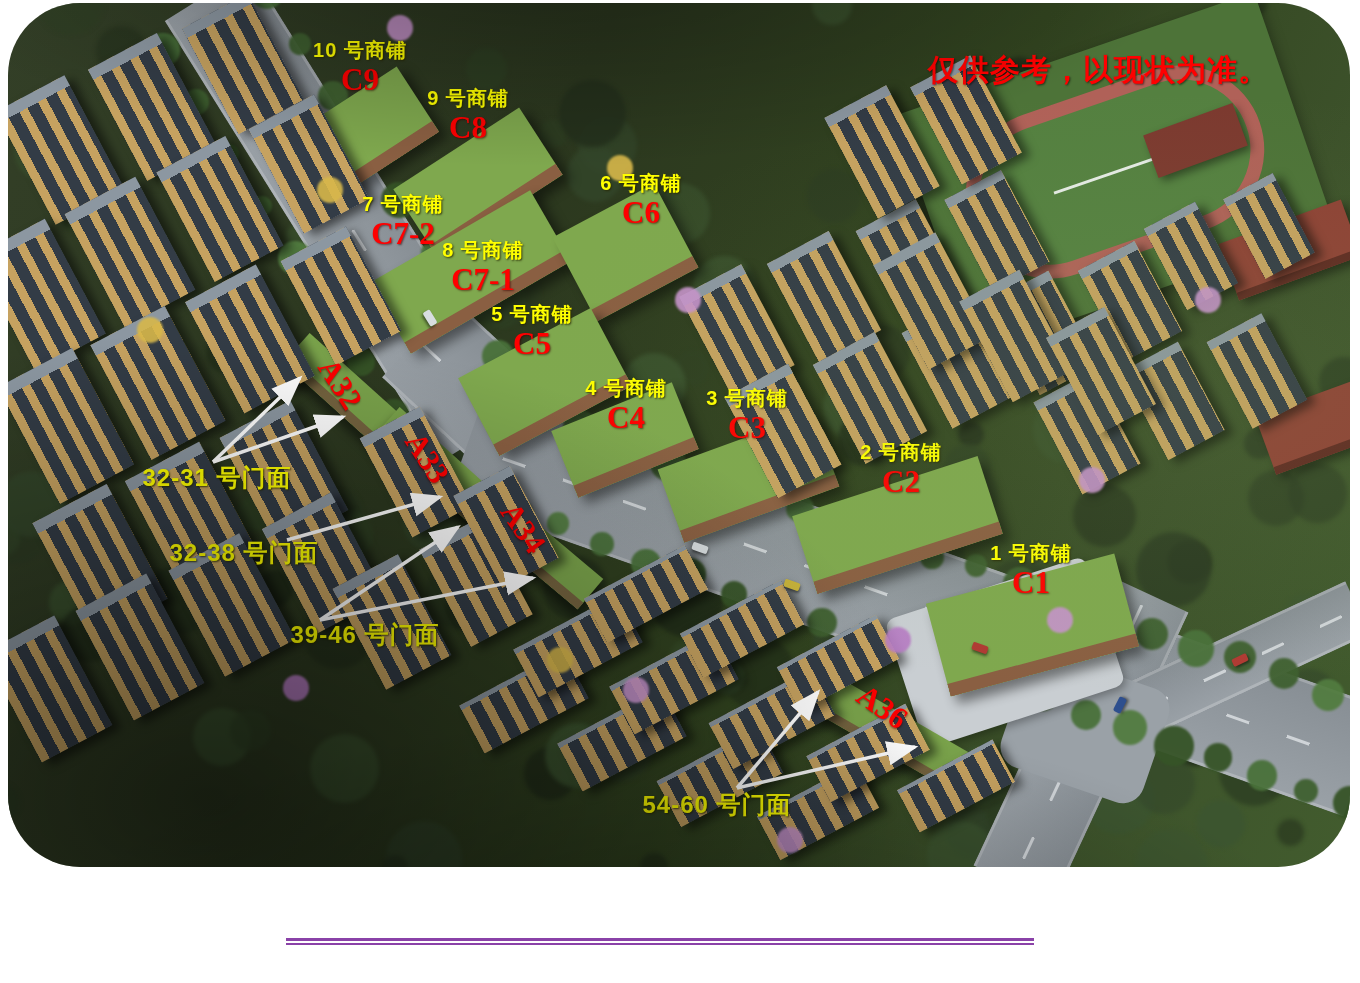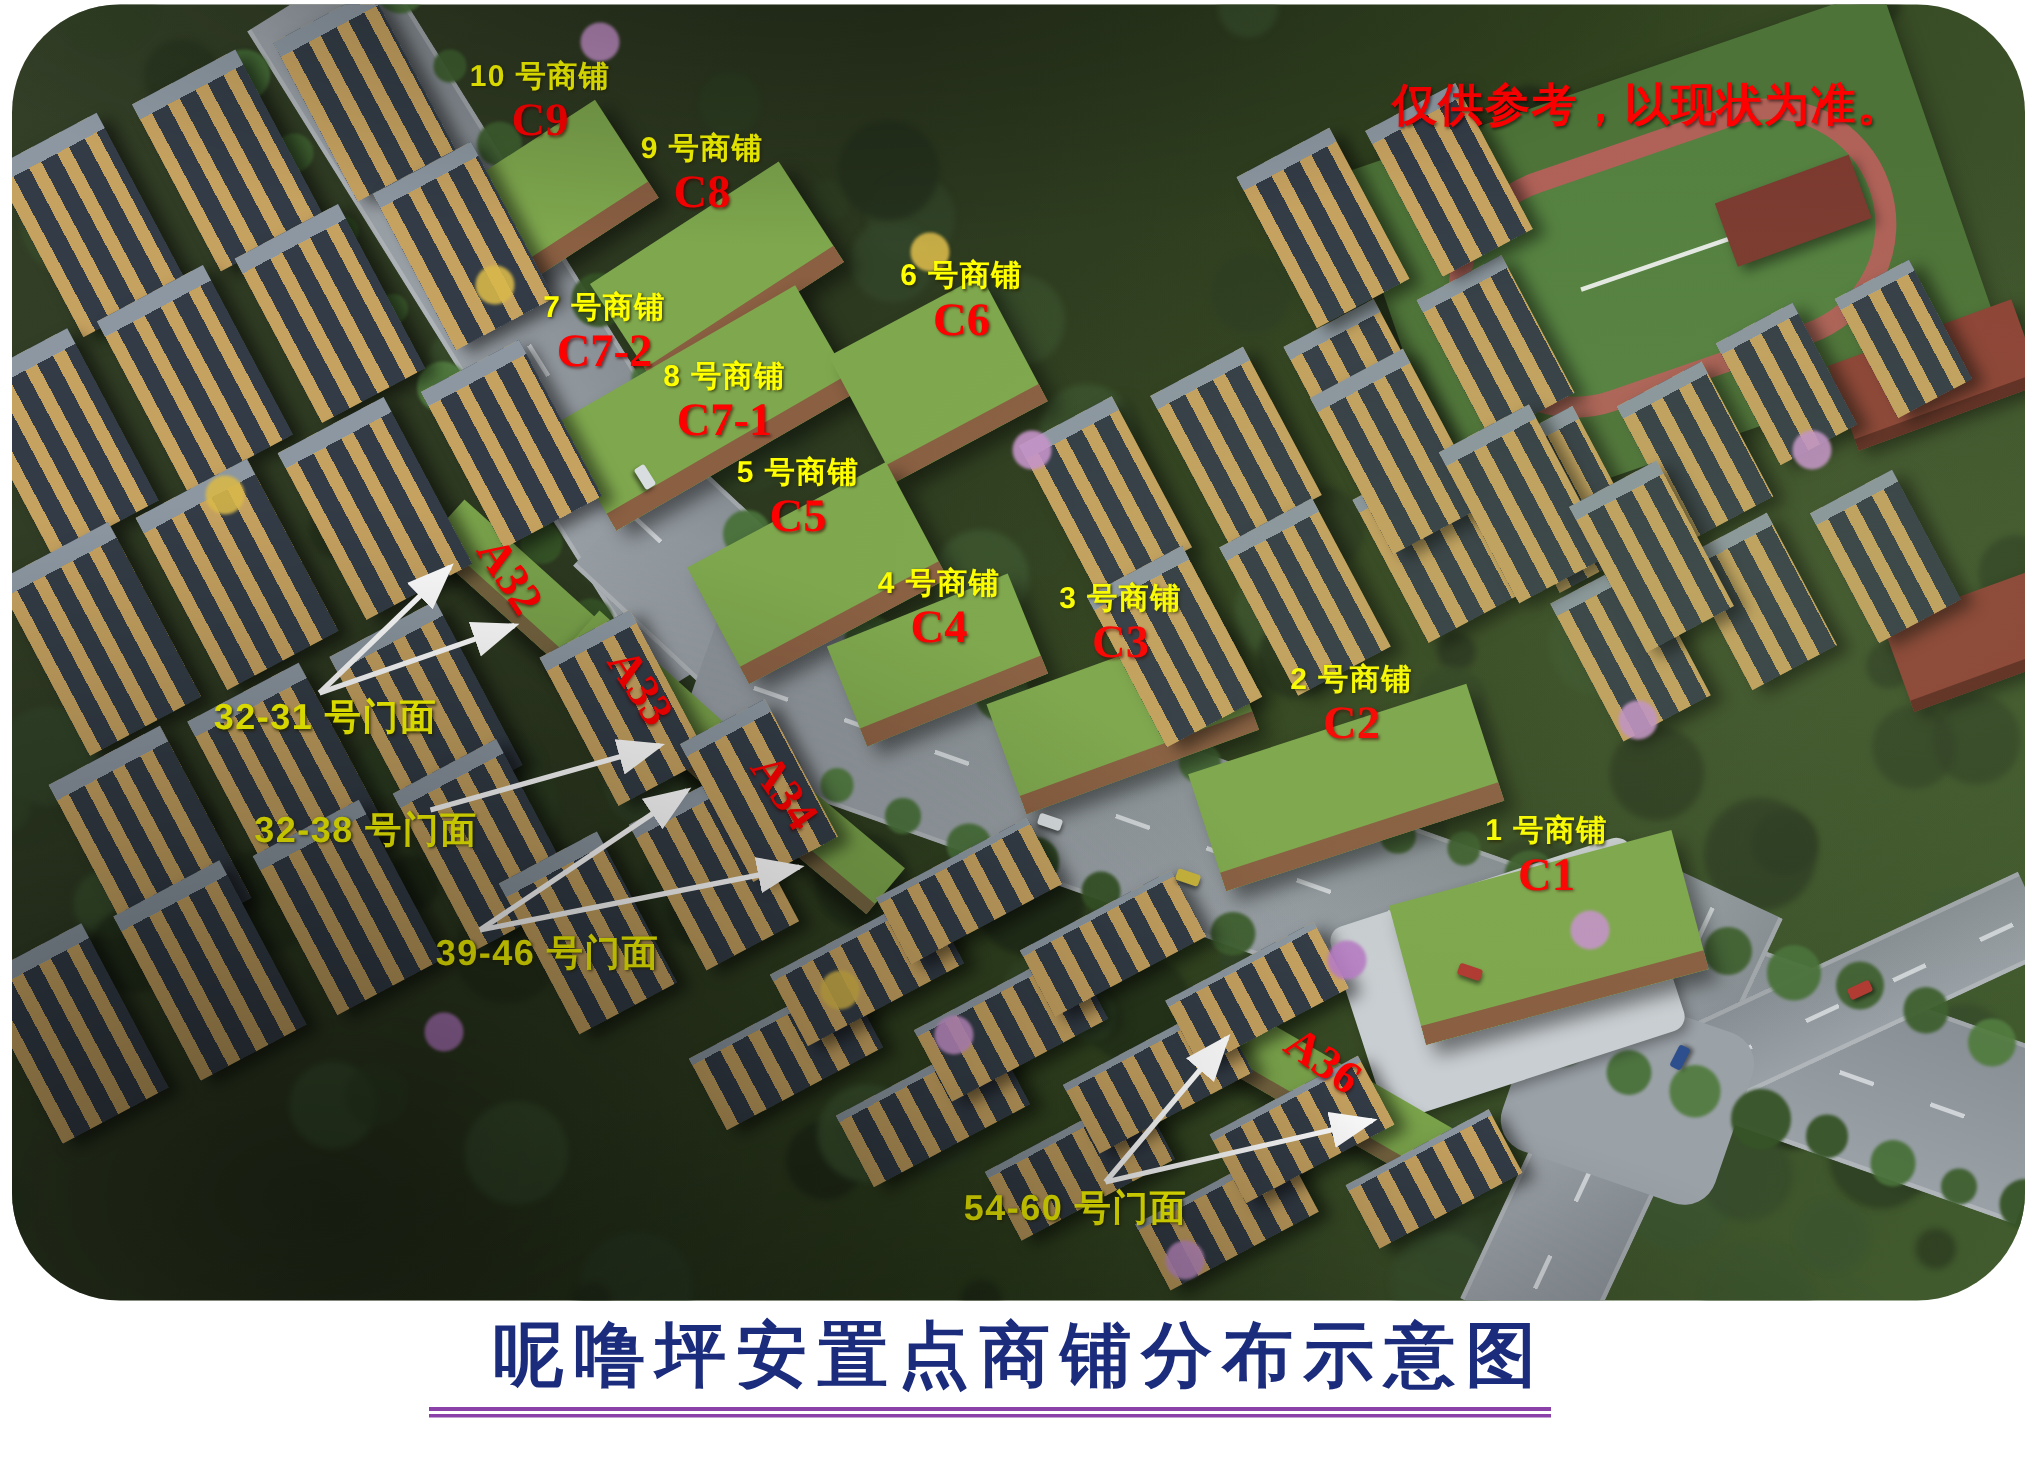--- a/index.html
+++ b/index.html
@@ -435,16 +435,15 @@
       <div class="store" style="left:217px;top:478px;">32-31 号门面</div>
       <div class="store" style="left:244px;top:553px;">32-38 号门面</div>
       <div class="store" style="left:365px;top:635px;">39-46 号门面</div>
       <div class="store" style="left:717px;top:805px;">54-60 号门面</div>
 
       <div class="disclaimer">仅供参考，以现状为准。</div>
     </div>
   </div>
 
   <div class="caption">
-    <div class="map-title">呢噜坪安置点商铺分布示意图</div>
     <div class="title-underline"></div>
   </div>
 </div>
 
 </body></html>

